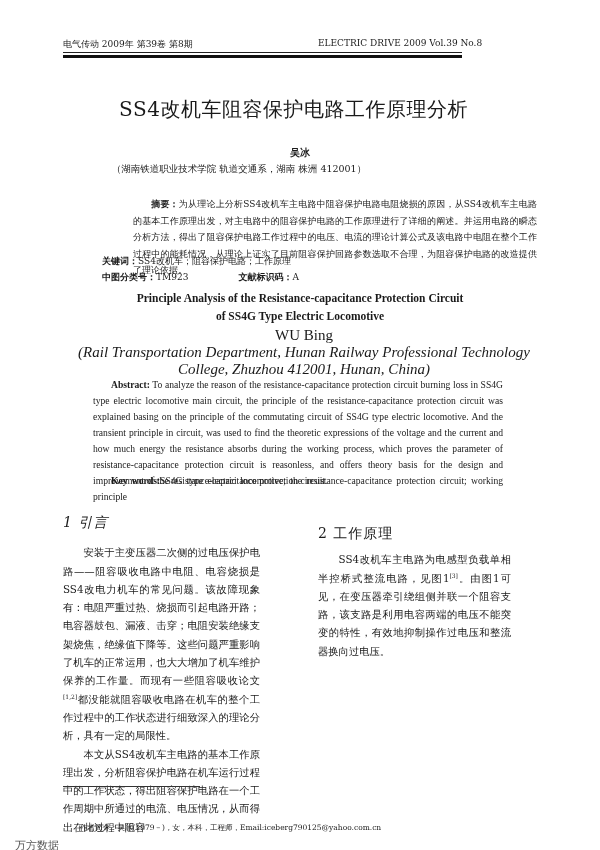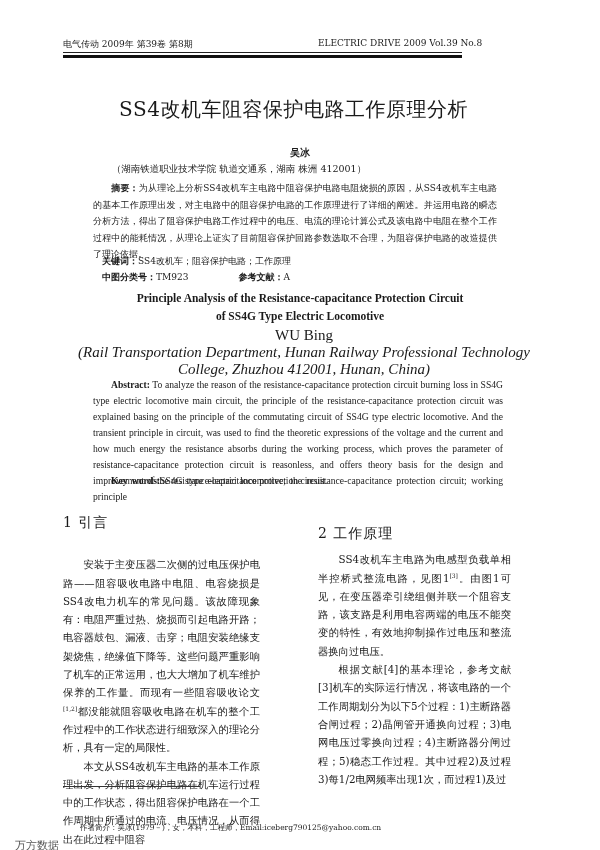--- a/index.html
+++ b/index.html
@@ -38,51 +38,50 @@
 
 <div class="abs hdr hdr-left">电气传动  2009年  第39卷  第8期</div>
 <div class="abs hdr hdr-right">ELECTRIC DRIVE  2009  Vol.39  No.8</div>
 <div class="abs hdr-line-thin"></div>
 <div class="abs hdr-line-thick"></div>
 
 <div class="abs title-cn">SS4改机车阻容保护电路工作原理分析</div>
 <div class="abs author-cn">吴冰</div>
 <div class="abs affil-cn">（湖南铁道职业技术学院 轨道交通系，湖南 株洲 412001）</div>
 
-<div class="abs abs-cn" style="top:180px;">
+<div class="abs abs-cn" style="top:196px;margin-left:40px;">
   <span style="display:inline-block;width:2em;"></span><span class="label-b">摘要：</span><span>为从理论上分析SS4改机车主电路中阻容保护电路电阻烧损的原因，从SS4改机车主电路的基本工作原理出发，对主电路中的阻容保护电路的工作原理进行了详细的阐述。并运用电路的瞬态分析方法，得出了阻容保护电路工作过程中的电压、电流的理论计算公式及该电路中电阻在整个工作过程中的能耗情况，从理论上证实了目前阻容保护回路参数选取不合理，为阻容保护电路的改造提供了理论依据。</span>
 </div>
 <div class="abs abs-cn" style="top:253px;">
   <span style="display:inline-block;width:1em;"></span><span class="label-b">关键词：</span><span>SS4改机车；阻容保护电路；工作原理</span>
 </div>
 <div class="abs abs-cn" style="top:269px;">
-  <span style="display:inline-block;width:1em;"></span><span class="label-b">中图分类号：</span><span>TM923</span><span style="display:inline-block;width:50px;"></span><span class="label-b">参考文献：</span><span>A</span>
+  <span style="display:inline-block;width:1em;"></span><span class="label-b">中图分类号：</span><span>TM923</span><span style="display:inline-block;width:50px;"></span><span class="label-b">文献标识码：</span><span>A</span>
 </div>
 
 <div class="abs title-en" style="top:292px;">Principle Analysis of the Resistance-capacitance Protection Circuit</div>
 <div class="abs title-en" style="top:310px;">of SS4G Type Electric Locomotive</div>
 <div class="abs en-line" style="top:327px;">WU Bing</div>
 <div class="abs en-line en-italic" style="top:344px;">(Rail Transportation Department, Hunan Railway Professional Technology</div>
 <div class="abs en-line en-italic" style="top:361px;">College, Zhuzhou 412001, Hunan, China)</div>
 
 <div class="abs abs-en" style="top:377px;">
   <span style="display:inline-block;width:18px;"></span><span class="label-b">Abstract:</span> <span>To analyze the reason of the resistance-capacitance protection circuit burning loss in SS4G type electric locomotive main circuit, the principle of the resistance-capacitance protection circuit was explained basing on the principle of the commutating circuit of SS4G type electric locomotive. And the transient principle in circuit, was used to find the theoretic expressions of the voltage and the current and how much energy the resistance absorbs during the working process, which proves the parameter of resistance-capacitance protection circuit is reasonless, and offers theory basis for the design and improvement of the resistance-capacitance protection circuit.</span>
 </div>
 <div class="abs abs-en" style="top:473px;">
   <span style="display:inline-block;width:18px;"></span><span class="label-b">Key words:</span><span>SS4G type electric locomotive; the resistance-capacitance protection circuit; working principle</span>
 </div>
 
 <div class="abs col col-left" style="top:513px;">
-  <div class="sec-h" style="margin-bottom:24px;">1  引言</div>
+  <div class="sec-h" style="margin-bottom:12px;font-style:italic;">1  引言</div>
   <div class="indent"><span>安装于主变压器二次侧的过电压保护电路——阻容吸收电路中电阻、电容烧损是SS4改电力机车的常见问题。该故障现象有：电阻严重过热、烧损而引起电路开路；电容器鼓包、漏液、击穿；电阻安装绝缘支架烧焦，绝缘值下降等。这些问题严重影响了机车的正常运用，也大大增加了机车维护保养的工作量。而现有一些阻容吸收论文</span><sup>[1,2]</sup><span>都没能就阻容吸收电路在机车的整个工作过程中的工作状态进行细致深入的理论分析，具有一定的局限性。</span></div>
   <div class="indent">本文从SS4改机车主电路的基本工作原理出发，分析阻容保护电路在机车运行过程中的工作状态，得出阻容保护电路在一个工作周期中所通过的电流、电压情况，从而得出在此过程中阻容</div>
 </div>
 
 <div class="abs col col-right" style="top:512px;">
   <div class="sec-h" style="margin:12px 0 8px 0;">2  工作原理</div>
   <div class="indent"><span>SS4改机车主电路为电感型负载单相半控桥式整流电路，见图1</span><sup>[3]</sup><span>。由图1可见，在变压器牵引绕组侧并联一个阻容支路，该支路是利用电容两端的电压不能突变的特性，有效地抑制操作过电压和整流器换向过电压。</span></div>
-  <div class="indent">根据文献[4]的基本理论，参考文献[3]机车的实际运行情况，将该电路的一个工作周期划分为以下5个过程：1)主断路器合闸过程；2)晶闸管开通换向过程；3)电网电压过零换向过程；4)主断路器分闸过程；5)稳态工作过程。其中过程2)及过程3)每1/2电网频率出现1次，而过程1)及过</div>
 </div>
 
 <div class="abs footnote-line"></div>
 <div class="abs footnote">作者简介：吴冰(1979－)，女，本科，工程师，Email:iceberg790125@yahoo.com.cn</div>
 <div class="abs pagenum">74</div>
 <div class="abs watermark">万方数据</div>
 
 </body></html>

